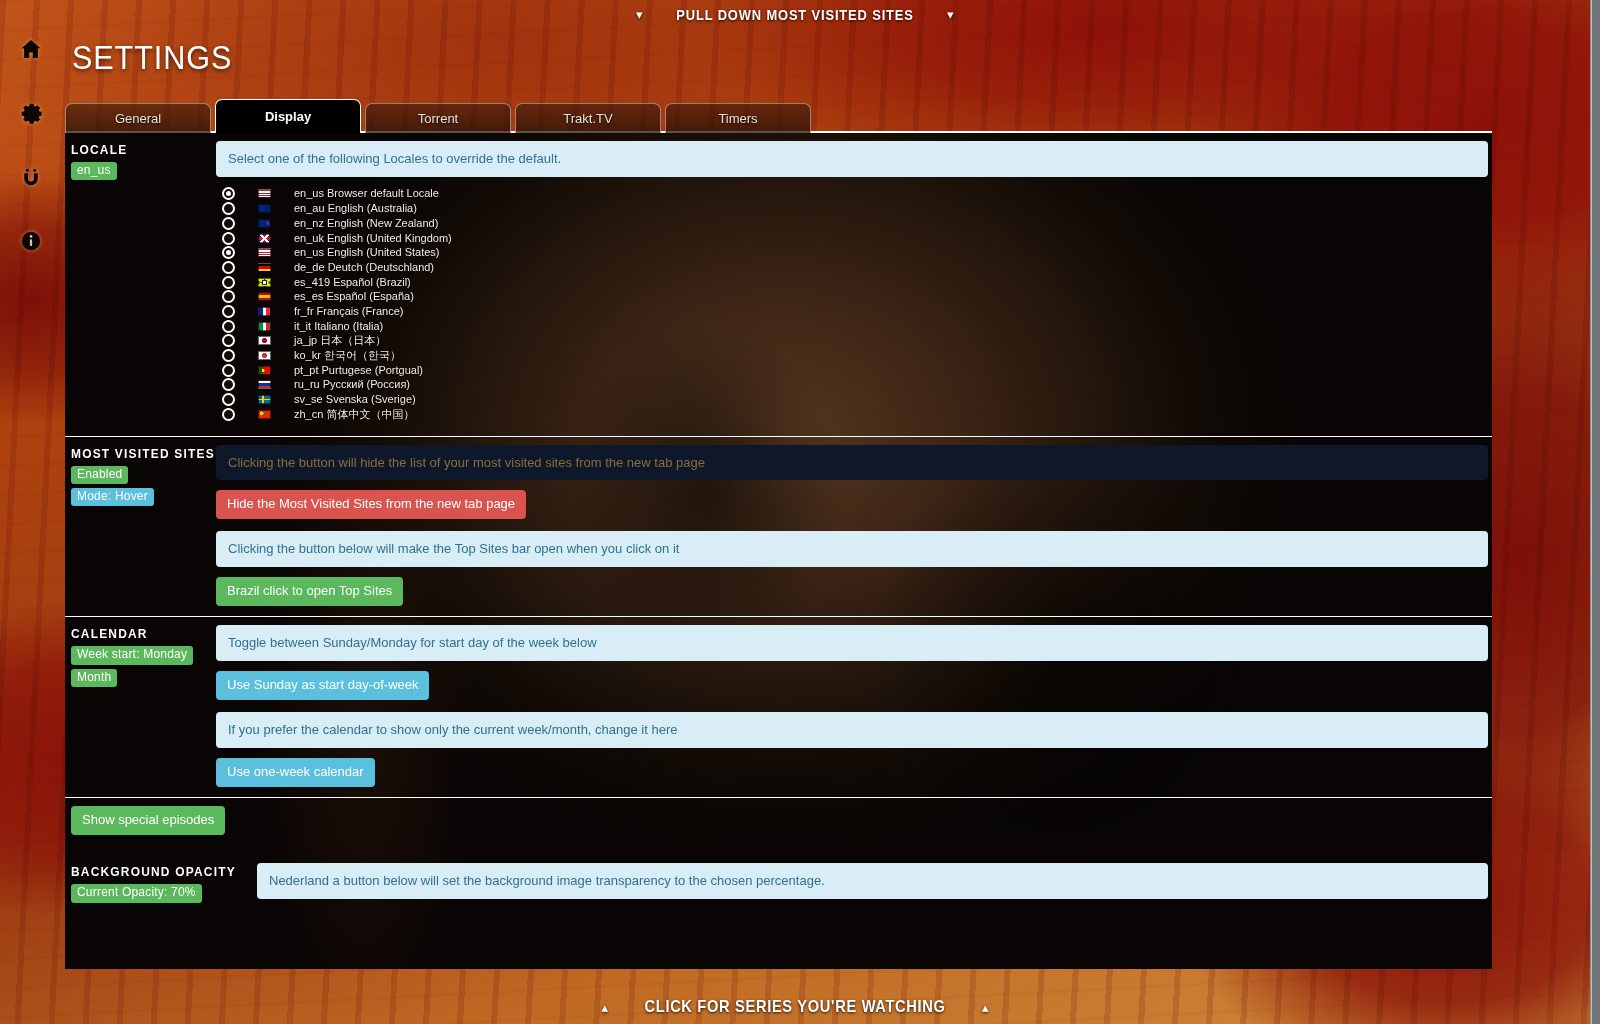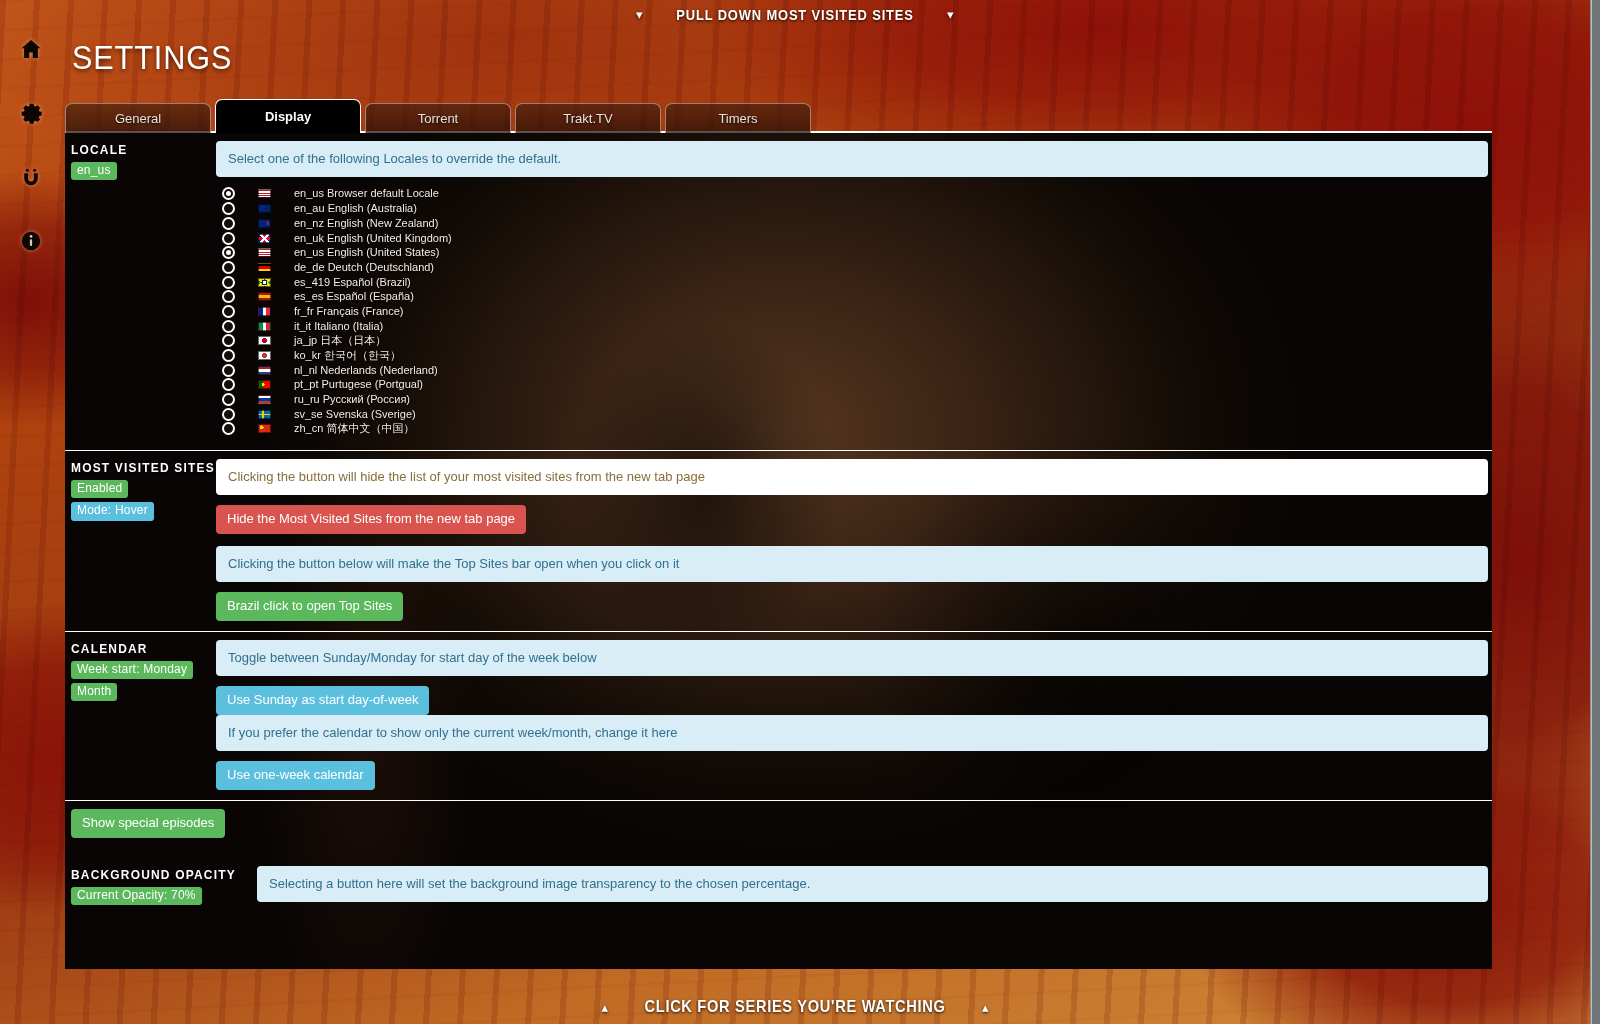--- a/index.html
+++ b/index.html
@@ -211,21 +211,21 @@
 
   
   .alert {
     border-radius: 4px;
     padding: 10px 12px;
     font-size: 13px;
     line-height: 1.2;
     margin: 0 0 10px 0;
   }
   .alert.info    { background: #d9edf7; color: #31708f; }
-  .alert.warning { background: #ffffff; color: #8a6d3b; }
+  .alert.warning { background: #0f172a; color: #8a6d3b; }
 
   
   .btn {
     display: inline-block;
     border: none;
     border-radius: 4px;
     padding: 7px 11px 8px;
     font-size: 13px;
     color: #ffffff;
     cursor: pointer;
@@ -401,25 +401,20 @@
                 <span class="flag" style="background: radial-gradient(circle, rgb(188, 0, 45) 0px, rgb(188, 0, 45) 2.6px, rgb(255, 255, 255) 2.6px);"></span>
                 <span>ja_jp 日本（日本）</span>
               </div>
               <div class="locale-row">
                 <span class="radio"></span>
                 <span class="flag" style="background: radial-gradient(circle, rgb(205, 46, 58) 0px, rgb(205, 46, 58) 2.4px, transparent 2.4px), radial-gradient(circle, rgb(0, 71, 160) 0px, rgb(0, 71, 160) 2.4px, transparent 2.4px), linear-gradient(rgb(255, 255, 255), rgb(255, 255, 255));"></span>
                 <span>ko_kr 한국어（한국）</span>
               </div>
               <div class="locale-row">
                 <span class="radio"></span>
-                <span class="flag" style="background: linear-gradient(rgb(174, 28, 40) 0px, rgb(174, 28, 40) 33%, rgb(255, 255, 255) 33%, rgb(255, 255, 255) 66%, rgb(33, 70, 139) 66%);"></span>
-                <span>nl_nl Nederlands (Nederland)</span>
-              </div>
-              <div class="locale-row">
-                <span class="radio"></span>
                 <span class="flag" style="background: radial-gradient(circle at 38% 50%, rgb(255, 233, 0) 0px, rgb(255, 233, 0) 1.6px, transparent 1.6px), linear-gradient(90deg, rgb(0, 102, 0) 0px, rgb(0, 102, 0) 40%, rgb(255, 0, 0) 40%);"></span>
                 <span>pt_pt Purtugese (Portgual)</span>
               </div>
               <div class="locale-row">
                 <span class="radio"></span>
                 <span class="flag" style="background: linear-gradient(rgb(255, 255, 255) 0px, rgb(255, 255, 255) 33%, rgb(0, 57, 166) 33%, rgb(0, 57, 166) 66%, rgb(213, 43, 30) 66%);"></span>
                 <span>ru_ru Русский (Россия)</span>
               </div>
               <div class="locale-row">
                 <span class="radio"></span>
@@ -455,21 +450,21 @@
         <div class="sec-left">
           <div class="sec-title">CALENDAR</div>
           <div class="badges">
             <span class="badge green">Week start: Monday</span>
             <span class="badge green">Month</span>
           </div>
         </div>
         <div class="sec-right">
           <div class="alert info">Toggle between Sunday/Monday for start day of the week below</div>
           <button class="btn info">Use Sunday as start day-of-week</button>
-          <div class="alert info" style="">If you prefer the calendar to show only the current week/month, change it here</div>
+          <div class="alert info" style="margin-top:12px">If you prefer the calendar to show only the current week/month, change it here</div>
           <button class="btn info">Use one-week calendar</button>
         </div>
       </div>
 
       <div class="section">
         <div style="display:flex; flex-direction:column; width:100%;">
 
           <div style="display:flex;">
             <div class="sec-right">
               <button class="btn success">Show special episodes</button>
@@ -477,21 +472,21 @@
           </div>
 
           <div style="display:flex; margin-top:10px;gap:41px;">
             <div class="sec-left">
               <div class="sec-title">BACKGROUND OPACITY</div>
               <div class="badges">
                 <span class="badge green">Current Opacity: 70%</span>
               </div>
             </div>
             <div class="sec-right">
-              <div class="alert info">Selecting a button here will set the background image transparency to the chosen percentage.</div>
+              <div class="alert info">Nederland a button below will set the background image transparency to the chosen percentage.</div>
 
             </div>
           </div>
 
         </div>
       </div>
 
     </div>
   </div>
 

